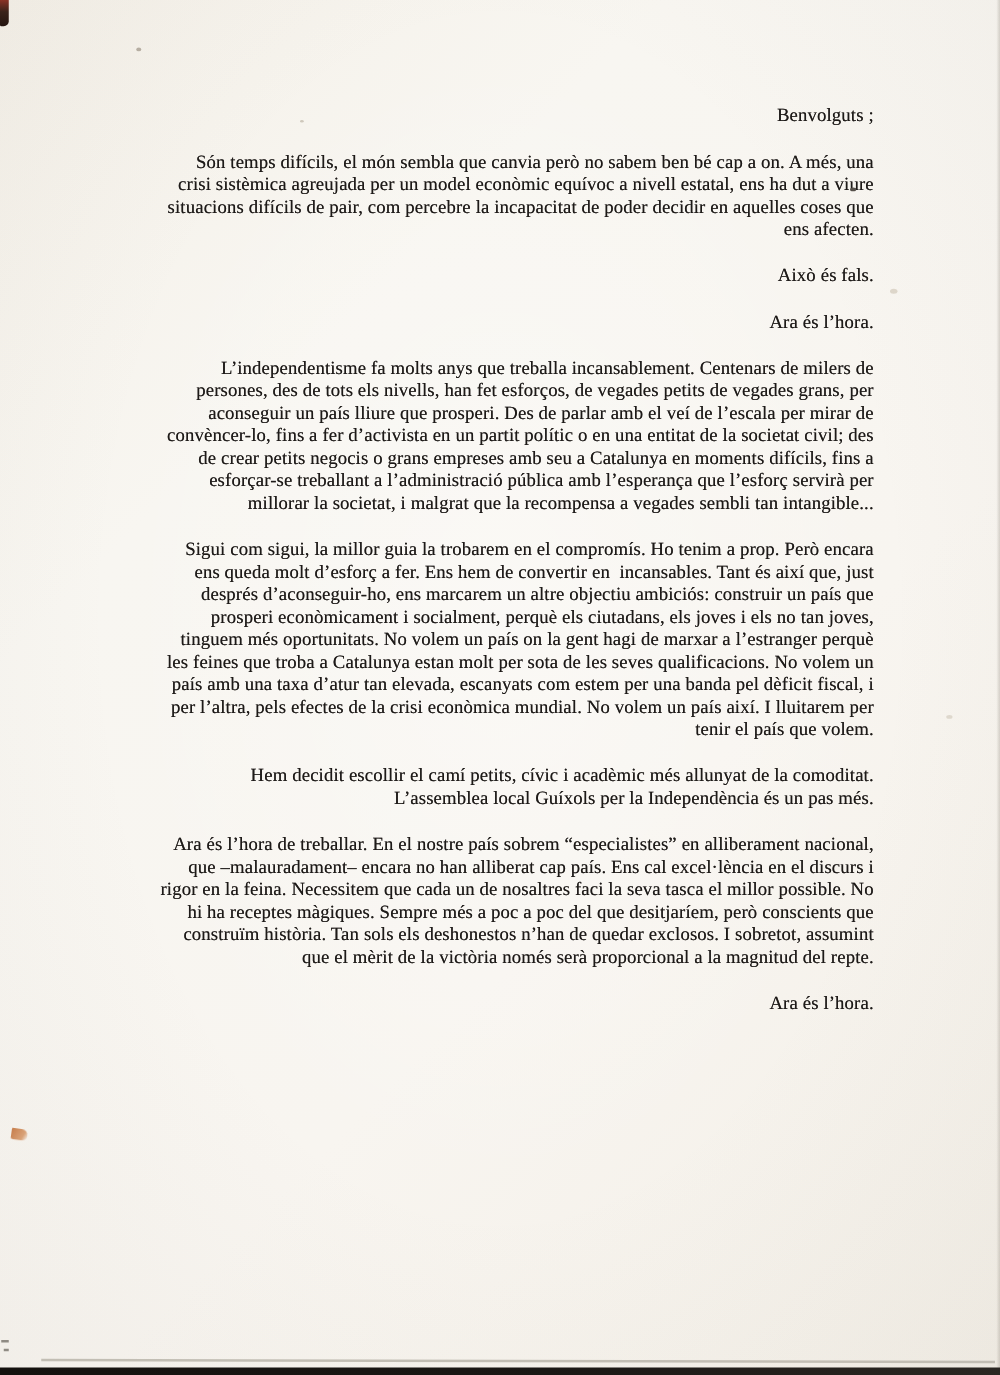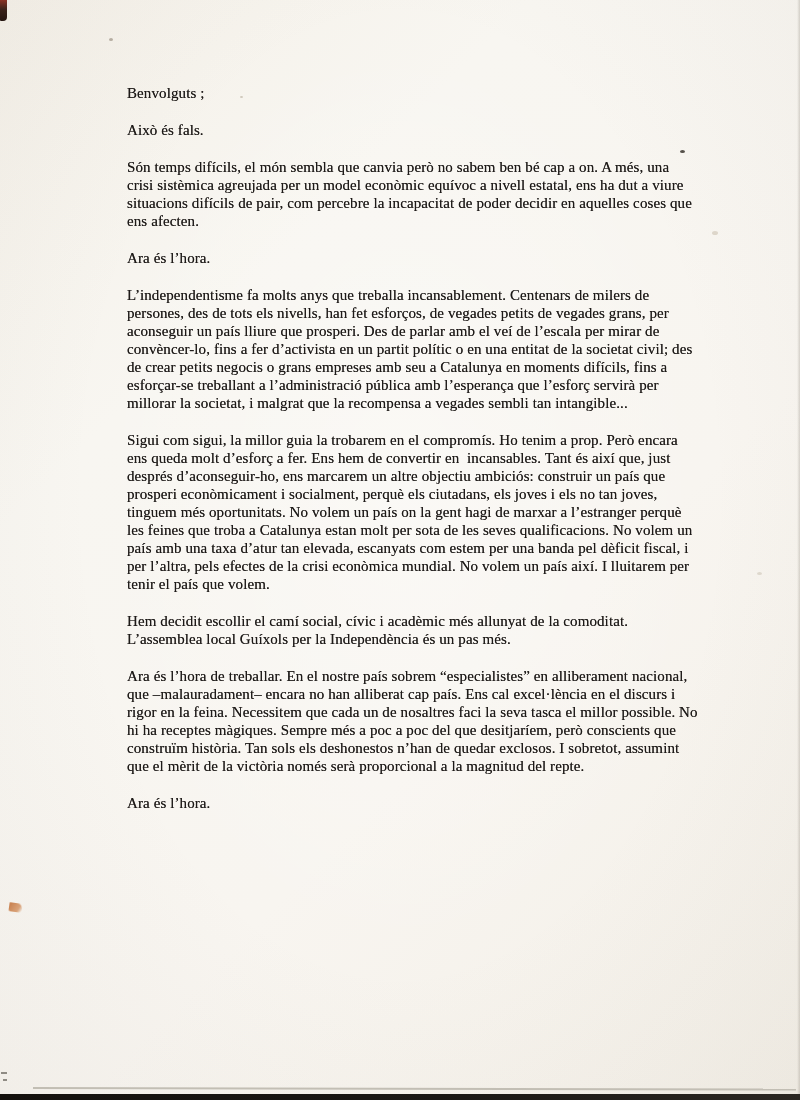--- a/index.html
+++ b/index.html
@@ -27,20 +27,21 @@
     width: 572px;
     color: #1d1a18;
     font-size: 15px;
     line-height: 18px;
     letter-spacing: 0.1px;
     text-shadow: 0 0 0.5px rgba(35,30,28,0.75);
   }
   .para {
     margin: 0 0 19px 0;
     white-space: pre-wrap;
+    text-align: right;
   }
   
   .corner-mark {
     position: absolute;
     left: 0;
     top: 0;
     width: 7px;
     height: 21px;
     background: linear-gradient(180deg, #8a3326 0%, #3a231a 45%, #241510 100%);
     border-radius: 0 0 4px 1px;
@@ -92,26 +93,26 @@
   .edge-dash-1 { left: 1px; top: 1072px; width: 6px; height: 2px; }
   .edge-dash-2 { left: 3px; top: 1079px; width: 4px; height: 2px; }
 </style>
 </head>
 <body>
 
 <div class="paper-vignette"></div>
 
 <div class="text-block">
   <p class="para">Benvolguts ;</p>
+  <p class="para">Són temps difícils, el món sembla que canvia però no sabem ben bé cap a on. A més, una crisi sistèmica agreujada per un model econòmic equívoc a nivell estatal, ens ha dut a viure situacions difícils de pair, com percebre la incapacitat de poder decidir en aquelles coses que ens afecten.</p>
   <p class="para">Això és fals.</p>
-  <p class="para">Són temps difícils, el món sembla que canvia però no sabem ben bé cap a on. A més, una crisi sistèmica agreujada per un model econòmic equívoc a nivell estatal, ens ha dut a viure situacions difícils de pair, com percebre la incapacitat de poder decidir en aquelles coses que ens afecten.</p>
   <p class="para">Ara és l’hora.</p>
   <p class="para">L’independentisme fa molts anys que treballa incansablement. Centenars de milers de persones, des de tots els nivells, han fet esforços, de vegades petits de vegades grans, per aconseguir un país lliure que prosperi. Des de parlar amb el veí de l’escala per mirar de convèncer-lo, fins a fer d’activista en un partit polític o en una entitat de la societat civil; des de crear petits negocis o grans empreses amb seu a Catalunya en moments difícils, fins a esforçar-se treballant a l’administració pública amb l’esperança que l’esforç servirà per millorar la societat, i malgrat que la recompensa a vegades sembli tan intangible...</p>
   <p class="para">Sigui com sigui, la millor guia la trobarem en el compromís. Ho tenim a prop. Però encara ens queda molt d’esforç a fer. Ens hem de convertir en  incansables. Tant és així que, just després d’aconseguir-ho, ens marcarem un altre objectiu ambiciós: construir un país que prosperi econòmicament i socialment, perquè els ciutadans, els joves i els no tan joves, tinguem més oportunitats. No volem un país on la gent hagi de marxar a l’estranger perquè les feines que troba a Catalunya estan molt per sota de les seves qualificacions. No volem un país amb una taxa d’atur tan elevada, escanyats com estem per una banda pel dèficit fiscal, i per l’altra, pels efectes de la crisi econòmica mundial. No volem un país així. I lluitarem per tenir el país que volem.</p>
-  <p class="para">Hem decidit escollir el camí social, cívic i acadèmic més allunyat de la comoditat. L’assemblea local Guíxols per la Independència és un pas més.</p>
+  <p class="para">Hem decidit escollir el camí petits, cívic i acadèmic més allunyat de la comoditat. L’assemblea local Guíxols per la Independència és un pas més.</p>
   <p class="para">Ara és l’hora de treballar. En el nostre país sobrem “especialistes” en alliberament nacional, que –malauradament– encara no han alliberat cap país. Ens cal excel·lència en el discurs i rigor en la feina. Necessitem que cada un de nosaltres faci la seva tasca el millor possible. No hi ha receptes màgiques. Sempre més a poc a poc del que desitjaríem, però conscients que construïm història. Tan sols els deshonestos n’han de quedar exclosos. I sobretot, assumint que el mèrit de la victòria només serà proporcional a la magnitud del repte.</p>
   <p class="para">Ara és l’hora.</p>
 </div>
 
 <div class="corner-mark"></div>
 <div class="smudge-tan"></div>
 <div class="speck speck-1"></div>
 <div class="speck speck-2"></div>
 <div class="speck speck-3"></div>
 <div class="speck speck-4"></div>

